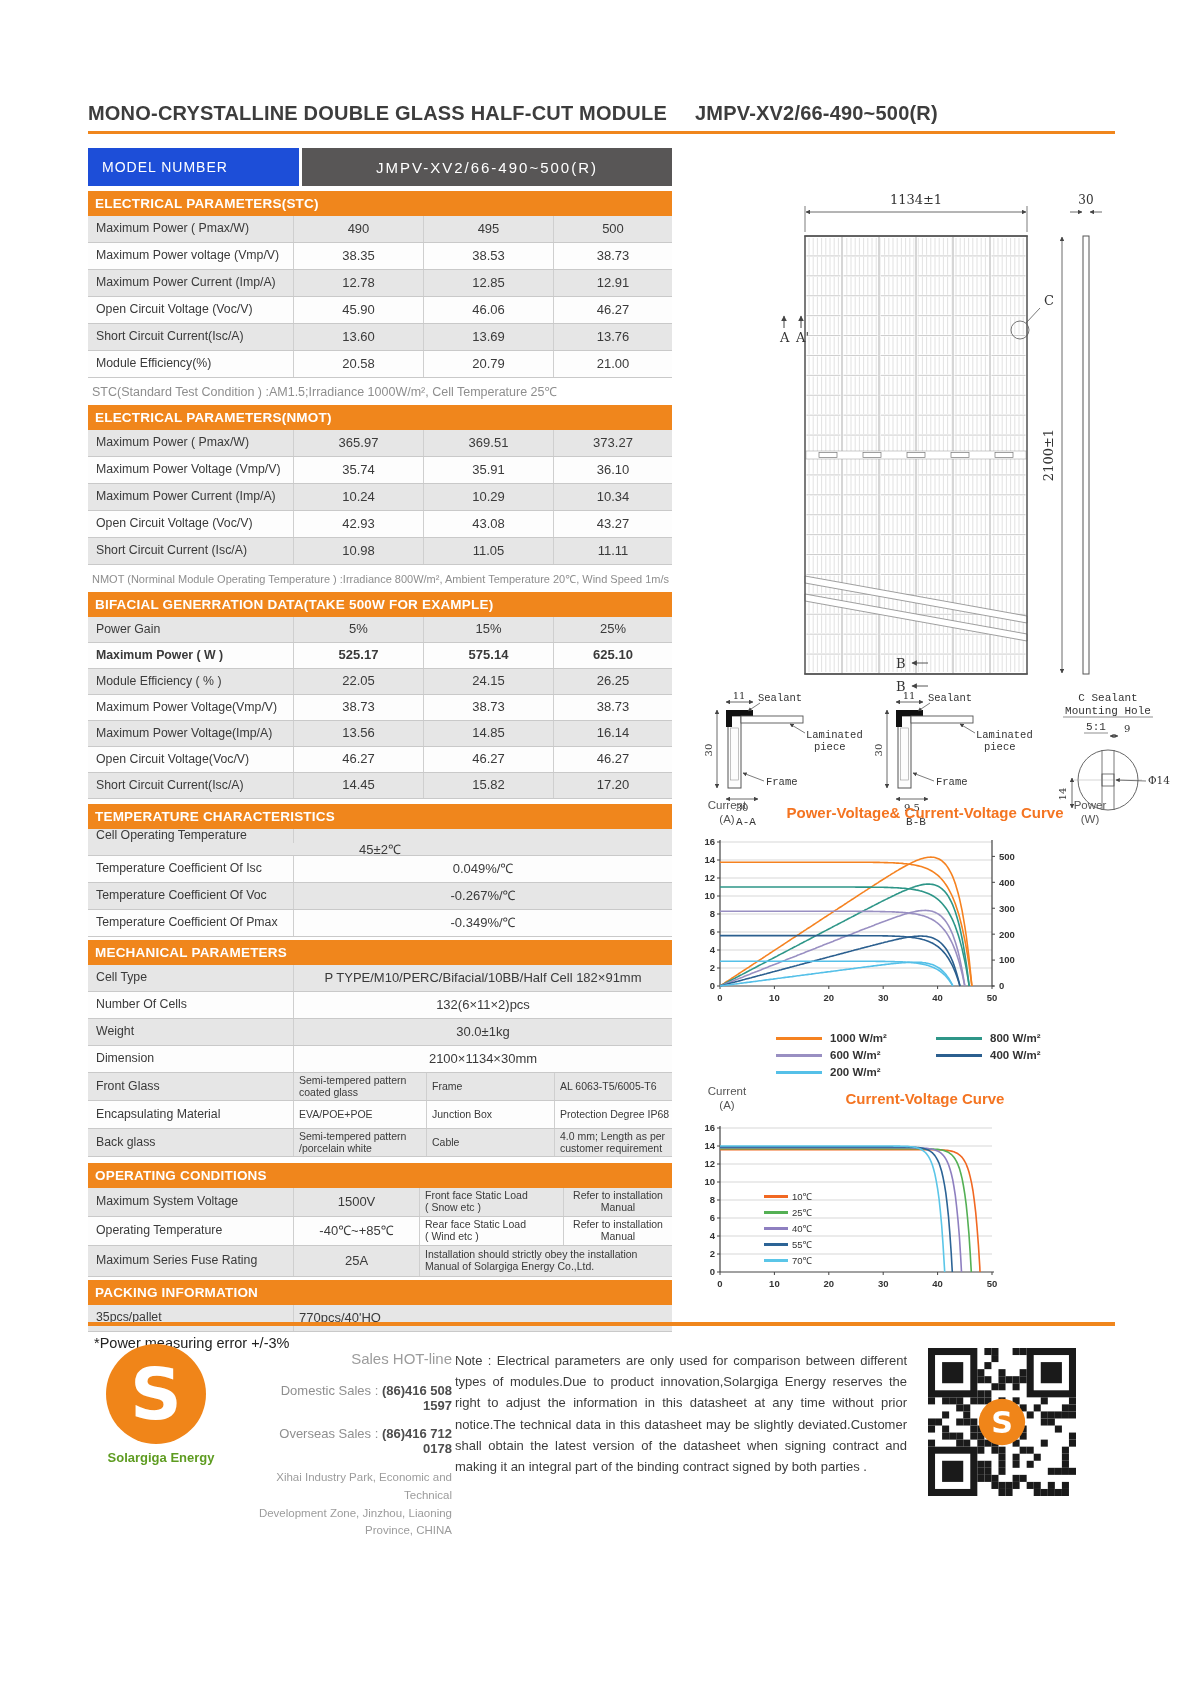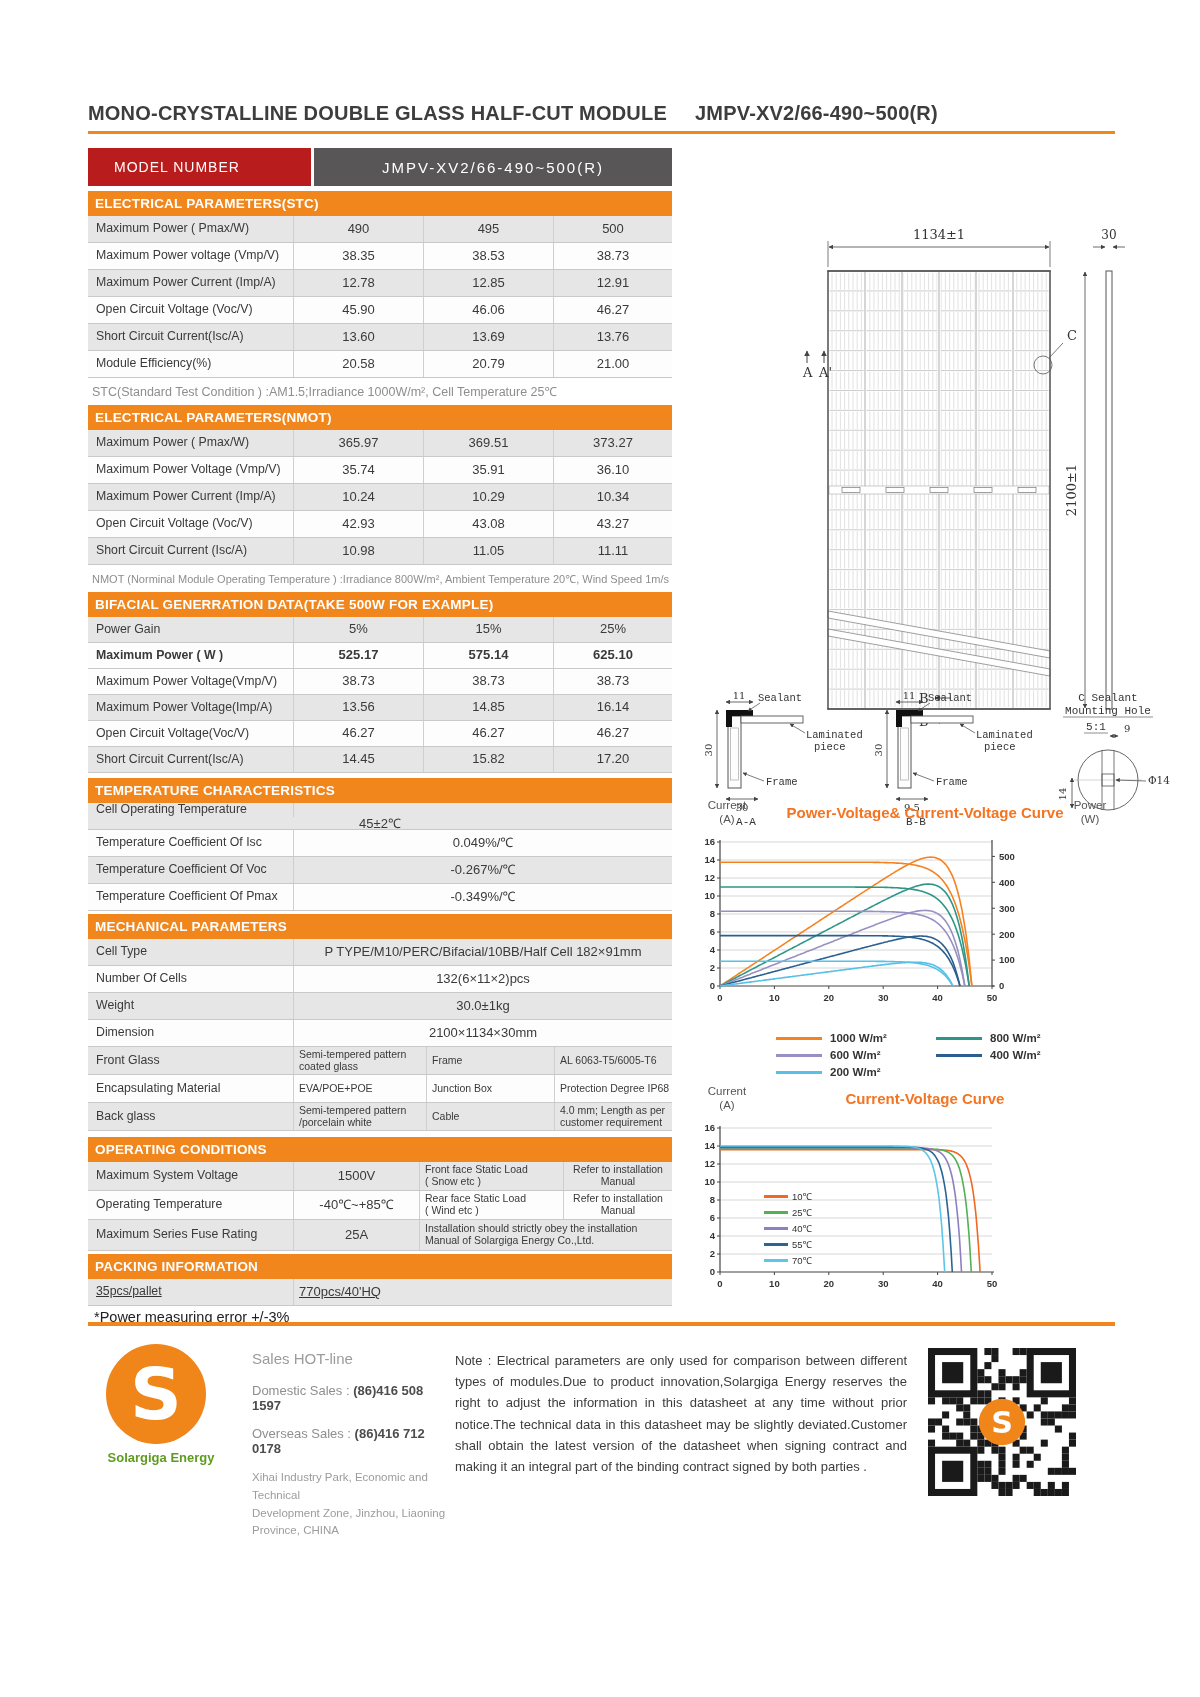--- a/index.html
+++ b/index.html
@@ -5,57 +5,57 @@
   html,body{margin:0;padding:0;}
   body{width:1200px;height:1697px;position:relative;background:#fff;
        font-family:"Liberation Sans",sans-serif;color:#333;overflow:hidden;}
   
   .doc-title{position:absolute;left:88px;top:102px;width:1030px;font-size:20px;font-weight:700;color:#3d3d3d;letter-spacing:.2px;white-space:nowrap;}
   .doc-title .model-part{margin-left:28px;}
   .title-rule{position:absolute;left:88px;top:131px;width:1027px;height:3px;background:#F0861C;}
   
   .left-col{position:absolute;left:88px;top:148px;width:584px;}
   .model-row{display:flex;height:38px;margin-bottom:5px;}
-  .model-row .m-lab{width:197px;background:#b91c1c;color:#fff;font-size:14px;display:flex;align-items:center;padding-left:26px;letter-spacing:1px;}
+  .model-row .m-lab{width:197px;background:#1d4ed8;color:#fff;font-size:14px;display:flex;align-items:center;padding-left:14px;letter-spacing:1px;}
   .model-row .m-val{flex:1;background:#585656;border-left:3px solid #fff;color:#fff;font-size:15px;display:flex;align-items:center;justify-content:center;letter-spacing:2px;}
   .sect-header{height:25px;line-height:25px;background:#F0861C;color:#fff;font-size:13.5px;font-weight:700;padding-left:7px;letter-spacing:.2px;margin-top:3px;}
   .trow{display:flex;align-items:stretch;border-bottom:1px solid #c9c9c9;}
   .trow.shade{background:#e6e6e6;}
   .trow.plain{background:#fdfdfd;}
   .tcell{display:flex;align-items:center;justify-content:center;font-size:13px;color:#3a3a3a;border-right:1px solid #cfcfcf;white-space:pre-line;text-align:center;line-height:1.12;}
   .tcell:last-child{border-right:none;}
   .tcell.lab{justify-content:flex-start;padding-left:8px;font-size:12.3px;text-align:left;}
   .tcell.sm{font-size:10.5px;}
   .tcell.left{justify-content:flex-start;text-align:left;padding-left:5px;padding-right:2px;}
   .note-line{font-size:12.5px;color:#8e8e8e;height:26px;display:flex;align-items:center;padding-left:4px;}
   .note-line.tiny{font-size:11px;}
   .err-line{font-size:14.5px;color:#222;height:22px;display:flex;align-items:center;padding-left:6px;font-weight:400;}
   .bottom-rule{position:absolute;left:88px;top:1322px;width:1027px;height:4px;background:#F0861C;}
   
-  .panel-wrap{position:absolute;left:793px;top:188px;width:345px;height:512px;margin-top:35px;}
+  .panel-wrap{position:absolute;left:770px;top:188px;width:345px;height:512px;}
   .detail-wrap{position:absolute;left:700px;top:688px;width:485px;height:145px;}
   svg text{user-select:none;}
   
   .chart-box{position:absolute;width:470px;}
   #chart1-box{left:690px;top:796px;height:296px;}
   #chart2-box{left:690px;top:1082px;height:235px;}
   .axis-corner{position:absolute;top:2px;font-size:11.5px;color:#555;text-align:center;line-height:1.25;}
   .chart-title{position:absolute;left:50px;right:50px;top:8px;text-align:center;font-size:15px;font-weight:700;color:#F47421;}
   .chart-svg{position:absolute;left:4px;top:40px;}
   .legend1{position:absolute;left:86px;top:236px;display:grid;grid-template-columns:160px 160px;row-gap:5px;}
   .legend-item{display:flex;align-items:center;font-size:11.5px;font-weight:700;color:#333;}
   .legend-item .sw{width:46px;height:3px;margin-right:8px;}
   .legend2{position:absolute;left:74px;top:108px;display:flex;flex-direction:column;gap:3px;}
   .legend2 .legend-item{font-size:9.5px;font-weight:400;}
   .legend2 .sw{width:24px;height:2.5px;margin-right:4px;}
   
   .logo-circle{position:absolute;left:106px;top:1344px;width:100px;height:100px;border-radius:50%;background:#F08519;color:#fff;
                display:flex;align-items:center;justify-content:center;font-size:72px;font-weight:700;font-family:"DejaVu Sans",sans-serif;}
   .brand-name{position:absolute;left:96px;top:1450px;width:130px;text-align:center;font-size:13px;font-weight:700;color:#5E9C21;}
-  .contact{position:absolute;left:252px;top:1350px;width:200px;}
+  .contact{position:absolute;left:252px;top:1350px;width:200px;text-align:right;}
   .hotline{font-size:15px;color:#9c9c9c;margin-bottom:16px;}
   .sales-line{font-size:13px;color:#8f8f8f;margin-bottom:13px;}
   .sales-line b{color:#4d4d4d;font-weight:700;}
   .addr{font-size:11.5px;color:#9c9c9c;line-height:1.55;}
   .note-block{position:absolute;left:455px;top:1350px;width:452px;font-size:13px;color:#3d3d3d;text-align:justify;line-height:1.63;}
   .qr{position:absolute;left:928px;top:1348px;}
 </style>
 </head>
 <body>
 
@@ -152,20 +152,26 @@
         <div class="tcell lab" style="width: 197px; flex: 0 0 auto;">Power Gain</div>
         <div class="tcell" style="width: 129px; flex: 0 0 auto;">5%</div>
         <div class="tcell" style="width: 129px; flex: 0 0 auto;">15%</div>
         <div class="tcell" style="flex: 1 1 0%;">25%</div>
       </div>
       <div class="trow plain" style="height: 25px; font-weight: bold;">
         <div class="tcell lab" style="width: 197px; flex: 0 0 auto;">Maximum Power ( W )</div>
         <div class="tcell" style="width: 129px; flex: 0 0 auto;">525.17</div>
         <div class="tcell" style="width: 129px; flex: 0 0 auto;">575.14</div>
         <div class="tcell" style="flex: 1 1 0%;">625.10</div>
+      </div>
+      <div class="trow shade" style="height: 25px;">
+        <div class="tcell lab" style="width: 197px; flex: 0 0 auto;">Module Efficiency ( % )</div>
+        <div class="tcell" style="width: 129px; flex: 0 0 auto;">22.05</div>
+        <div class="tcell" style="width: 129px; flex: 0 0 auto;">24.15</div>
+        <div class="tcell" style="flex: 1 1 0%;">26.25</div>
       </div>
       <div class="trow plain" style="height: 25px;">
         <div class="tcell lab" style="width: 197px; flex: 0 0 auto;">Maximum Power Voltage(Vmp/V)</div>
         <div class="tcell" style="width: 129px; flex: 0 0 auto;">38.73</div>
         <div class="tcell" style="width: 129px; flex: 0 0 auto;">38.73</div>
         <div class="tcell" style="flex: 1 1 0%;">38.73</div>
       </div>
       <div class="trow shade" style="height: 25px;">
         <div class="tcell lab" style="width: 197px; flex: 0 0 auto;">Maximum Power Voltage(Imp/A)</div>
         <div class="tcell" style="width: 129px; flex: 0 0 auto;">13.56</div>

